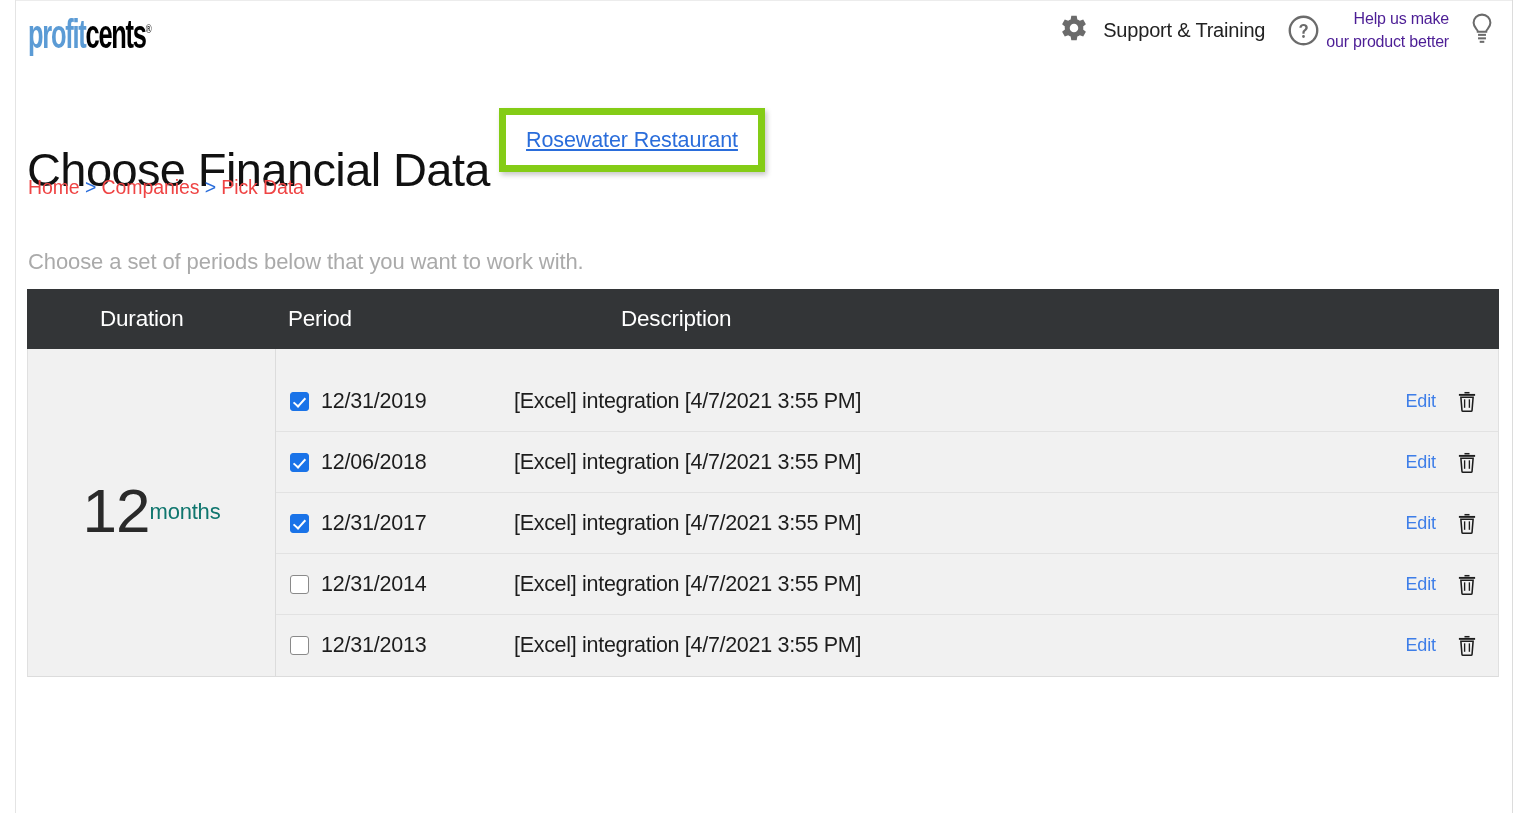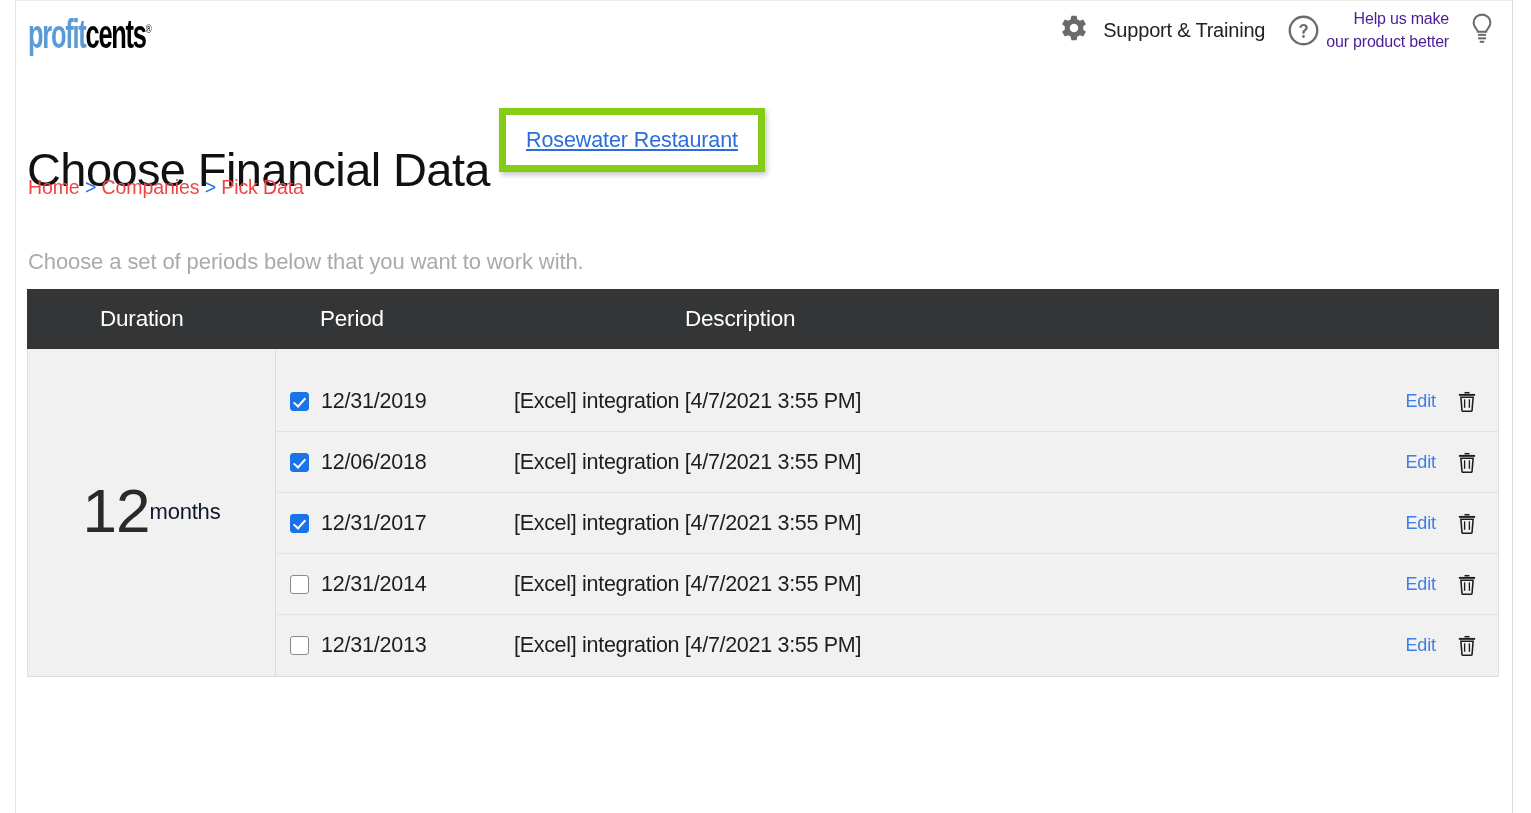--- a/index.html
+++ b/index.html
@@ -123,21 +123,20 @@
     position: absolute;
     left: 27px; top: 289px;
     width: 1472px;
   }
   .thead {
     background: #333537;
     height: 60px;
     display: flex;
     align-items: center;
     color: #ffffff;
-    gap: 32px;
   }
   .th {
     font-size: 22.5px;
     font-weight: normal;
     color: #ffffff;
     letter-spacing: -0.2px;
   }
   .th-duration { width: 248px; padding-left: 73px; }
   .th-period   { width: 250px; padding-left: 13px; }
   .th-desc     { flex: 1; padding-left: 96px; }
@@ -160,21 +159,21 @@
   }
   .duration-num {
     font-size: 62px;
     color: #2a2a2a;
     line-height: 60px;
     font-weight: normal;
     letter-spacing: -1px;
   }
   .duration-unit {
     font-size: 22px;
-    color: #0f172a;
+    color: #0f766e;
     margin-top: 2px;
     letter-spacing: -0.2px;
   }
   .rows { flex: 1; margin-top: 22px; }
   .row {
     height: 61px;
     display: flex;
     align-items: center;
     border-bottom: 1px solid #e2e2e2;
   }

